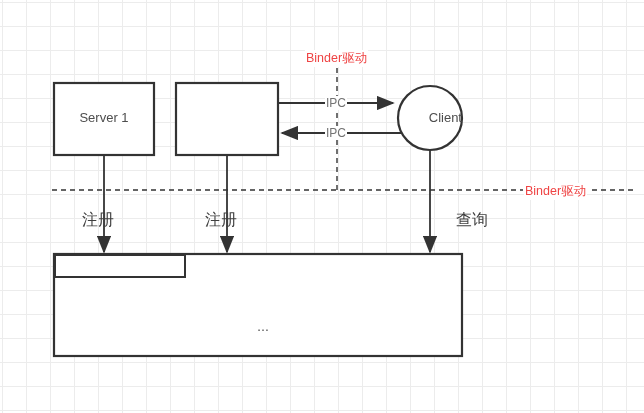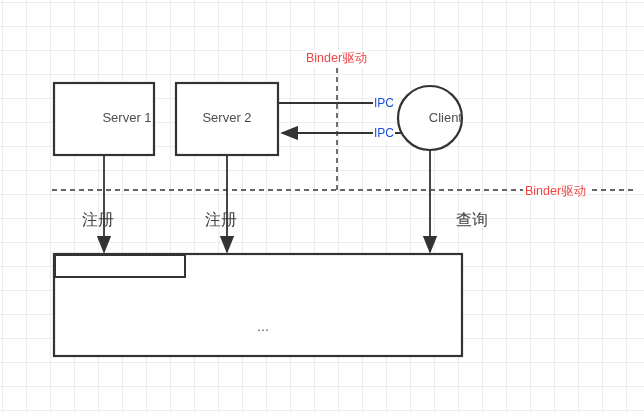--- a/index.html
+++ b/index.html
@@ -57,27 +57,26 @@
   }
   .table-row {
     position: absolute;
     color: #3f3f3f;
     font-size: 12.5px;
     white-space: nowrap;
     font-family: "Liberation Sans", "DejaVu Sans", sans-serif;
   }
   .ipc-label {
     position: absolute;
-    color: #1d4ed8;
+    color: #737373;
     font-size: 12px;
     background: #ffffff;
     padding: 0 1px;
     white-space: nowrap;
     font-family: "Liberation Sans", "DejaVu Sans", sans-serif;
-    margin-left: 48px;
   }
   .sm-tab-label {
     position: absolute;
     color: #4d4d4d;
     font-size: 12.5px;
     white-space: nowrap;
     font-family: "Liberation Sans", "DejaVu Sans", sans-serif;
   }
 </style>
 </head>
@@ -117,23 +116,22 @@
 
     <line x1="227" y1="155" x2="227" y2="252" stroke="#333333" stroke-width="1.8" marker-end="url(#arrow-d)"></line>
 
     <line x1="430" y1="150" x2="430" y2="252" stroke="#333333" stroke-width="1.8" marker-end="url(#arrow-d)"></line>
 
     <rect x="54" y="254" width="408" height="102" fill="#ffffff" stroke="#333333" stroke-width="2.2"></rect>
 
     <rect x="55" y="255" width="130" height="22" fill="#ffffff" stroke="#333333" stroke-width="2"></rect>
   </svg>
 
-  <div class="node-label" style="left:54px; top:111px; width:100px; text-align:center;margin-left:23px;">Server 1</div>
+  <div class="node-label" style="left:54px; top:111px; width:100px; text-align:center;">Server 1</div>
 
-  <div class="node-label" style="left:176px; top:111px; width:102px; text-align:center;">Server 2</div>
 
   <div class="node-label" style="left:398px; top:111px; width:64px; text-align:right;">Client</div>
 
 
   <div class="ipc-label" style="left:325px; top:96px;">IPC</div>
 
   <div class="ipc-label" style="left:325px; top:126px;">IPC</div>
 
   <div class="edge-label" style="left:82px; top:211px;">注册</div>
 

